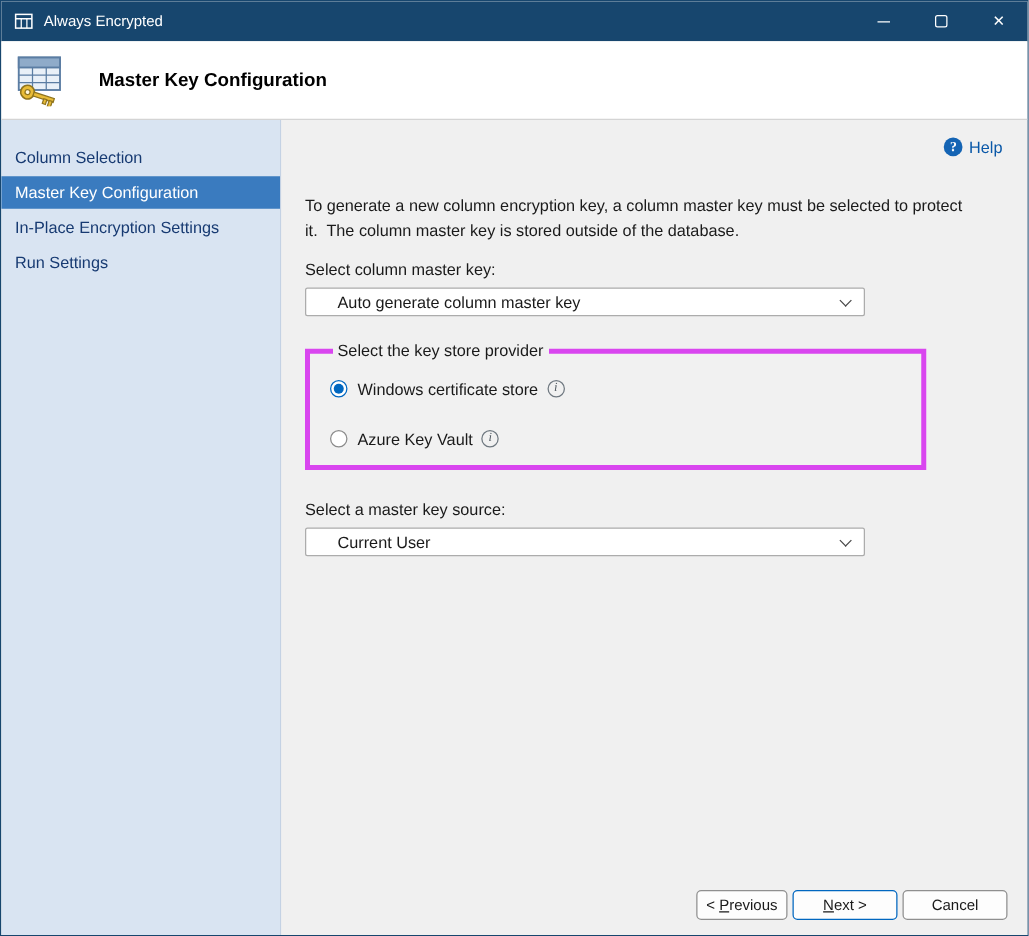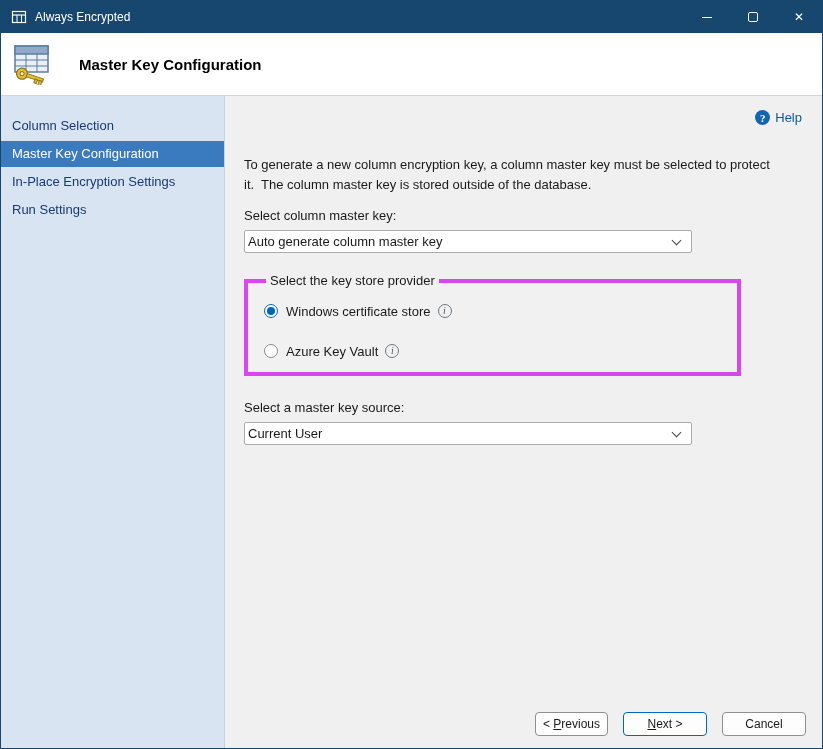--- a/index.html
+++ b/index.html
@@ -62,21 +62,21 @@
     font-family:"Liberation Serif",serif;
   }
 
   .intro { margin-top:30px; line-height:1.5; white-space:pre-wrap; color:#1a1a1a; }
 
   .field-label { margin-top:14px; margin-bottom:7px; }
 
   .dropdown {
     width:448px; height:23px; background:#ffffff;
     border:1px solid #acacac; border-radius:2px;
-    display:flex; align-items:center; padding-left:3px;
+    display:flex; align-items:center; padding-left:25px;
     position:relative; cursor:default; font-size:13px;
   }
   .chevron {
     position:absolute; right:11px; top:6px; width:7px; height:7px;
     border-right:1.4px solid #454545; border-bottom:1.4px solid #454545;
     transform:rotate(45deg);
   }
 
   fieldset.provider-group {
     margin-top:20px; width:497px;
@@ -100,21 +100,21 @@
   .info-icon {
     width:14px; height:14px; margin-left:7px; border-radius:50%;
     border:1px solid #6f7880; color:#4f5860;
     font-size:10px; font-style:italic; font-family:"Liberation Serif",serif;
     display:flex; align-items:center; justify-content:center; line-height:1;
   }
 
   
   .footer {
     flex:0 0 auto; height:48px; display:flex; align-items:center;
-    justify-content:flex-end; gap:15px; padding-right:16px;
+    justify-content:flex-end; gap:4px; padding-right:16px;
   }
   .btn {
     height:24px; background:#fdfdfd; border:1px solid #8f8f8f; border-radius:4px;
     font-size:12px; color:#1a1a1a; display:flex; align-items:center; justify-content:center;
     cursor:default;
   }
   .btn-previous { width:73px; }
   .btn-next { width:84px; border:1.5px solid #0067c0; }
   .btn-cancel { width:84px; }
   .ak { text-decoration:underline; }

